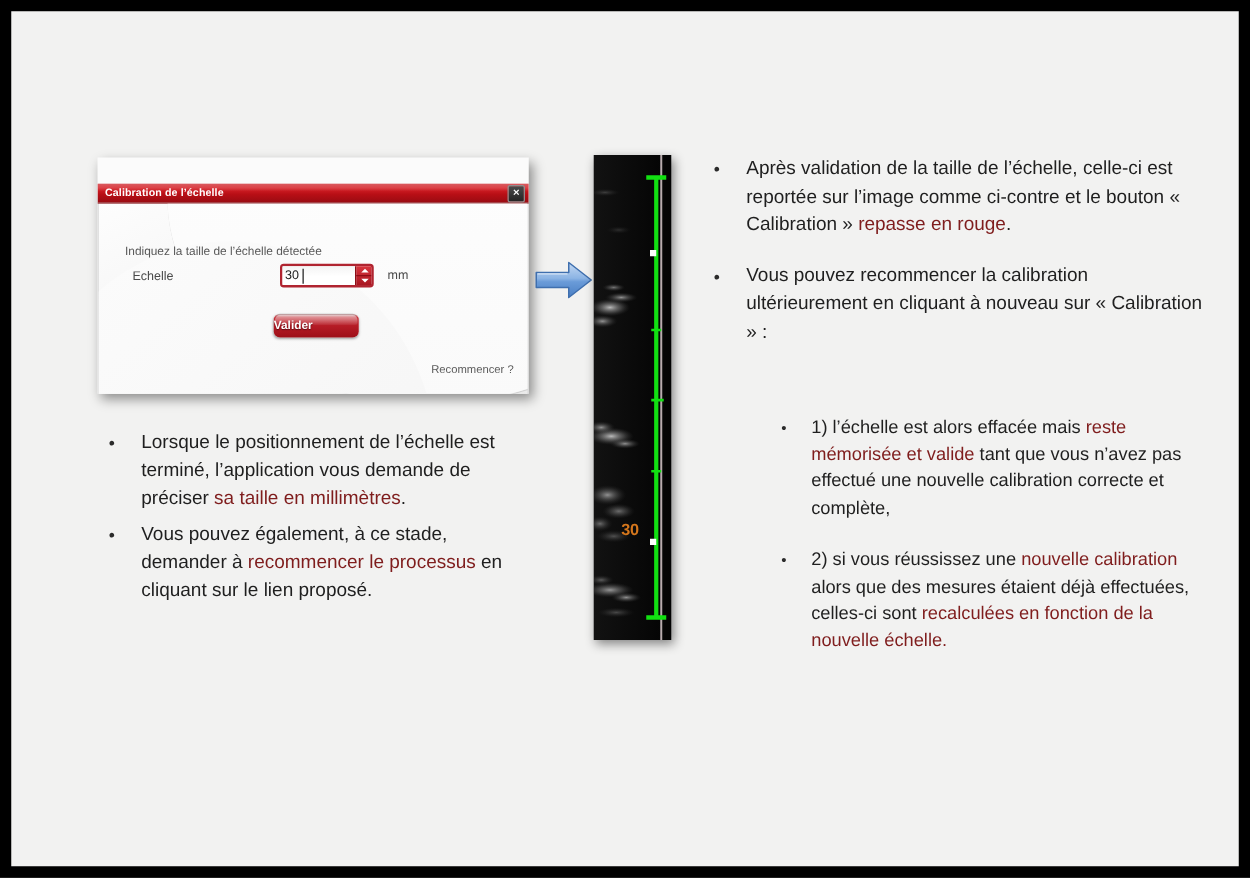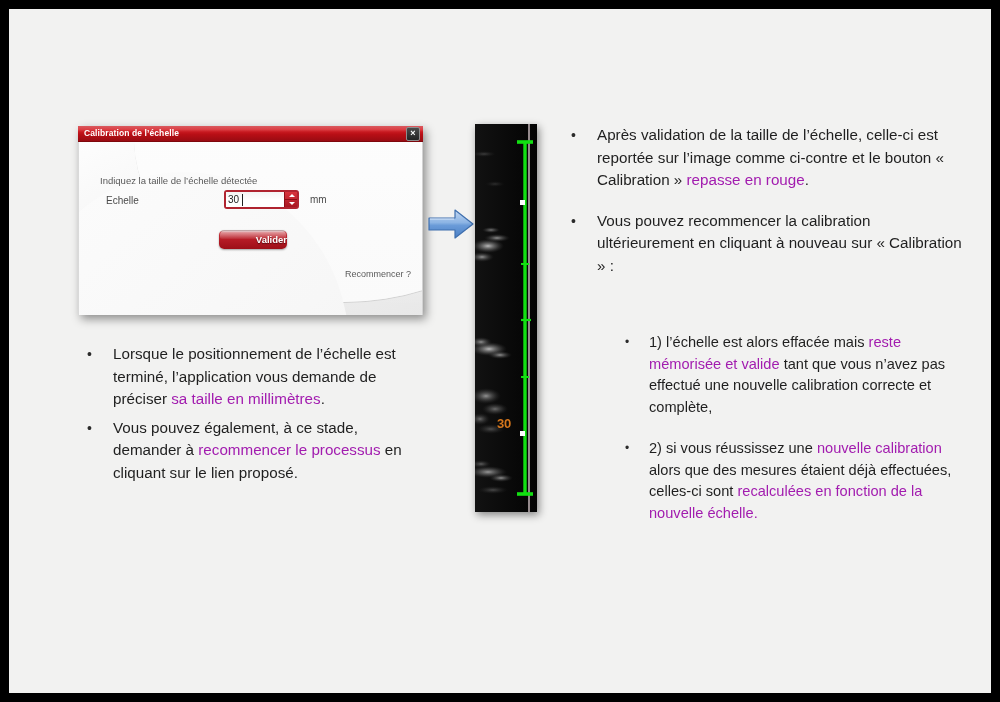--- a/index.html
+++ b/index.html
@@ -50,20 +50,21 @@
     box-shadow: 3px 4px 9px rgba(0,0,0,0.42);
     background: #fbfbfb;
     overflow: hidden;
   }
   #dialog-titlebar {
     position: relative;
     height: 15px;
     background: linear-gradient(to bottom,
         #c9141b 0%, #d7232a 22%, #b90f16 55%, #990b12 100%);
     border-bottom: 1px solid #7e070c;
+    margin-top: 21px;
   }
   #dialog-titlebar::after {
     content: "";
     position: absolute;
     left: 0; right: 0; top: 0; height: 6px;
     background: linear-gradient(to bottom, rgba(255,255,255,0.30), rgba(255,255,255,0.0));
   }
   #dialog-title-text {
     position: absolute;
     left: 6px; top: 1px;
@@ -211,21 +212,21 @@
     position: absolute;
     left: 1px; right: 1px; top: 1px; height: 8px;
     border-radius: 4px 4px 2px 2px;
     background: linear-gradient(to bottom, rgba(255,255,255,0.55), rgba(255,255,255,0.05));
   }
   #valider-label {
     position: absolute;
     left: 0; top: 0;
     width: 68px; height: 19px;
     line-height: 19px;
-    text-align: right;
+    text-align: left;
     font-size: 9.5px;
     font-weight: bold;
     color: #ffffff;
     text-shadow: 0 1px 1px rgba(0,0,0,0.5);
   }
   #recommencer-link {
     position: absolute;
     right: 11px; top: 127px;
     font-size: 9px;
     color: #5b5b5b;
@@ -277,21 +278,21 @@
     color: #2b2b2b;
     line-height: 22px;
   }
   .bullet-text {
     display: block;
     padding-left: 26px;
     font-size: 15.2px;
     line-height: 22.5px;
     color: #1f1f1f;
   }
-  .red { color: #a21caf; }
+  .red { color: #7f1d1d; }
 
   #left-text-block {
     left: 78px; top: 334px;
     width: 330px;
   }
   #right-text-block {
     left: 562px; top: 115px;
     width: 400px;
   }
   #right-subtext-block {

